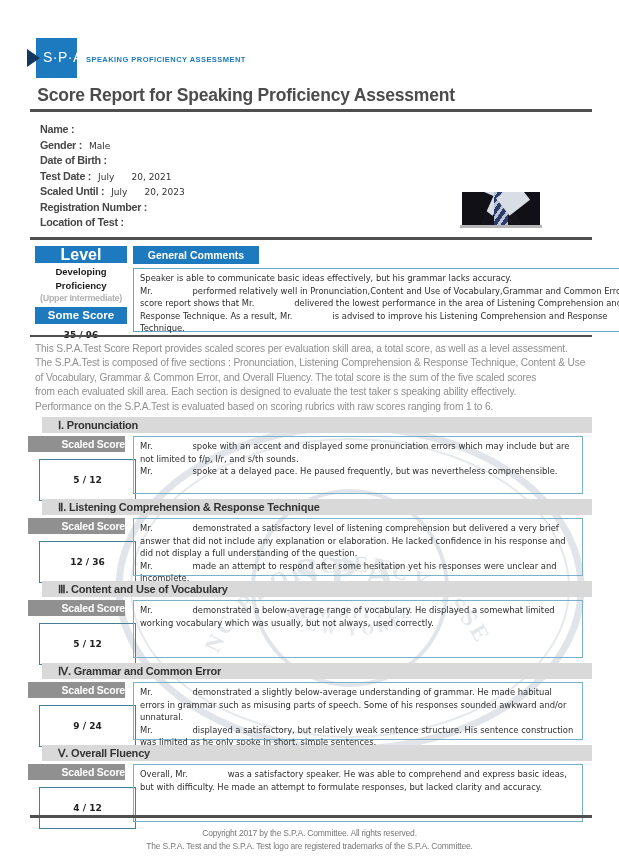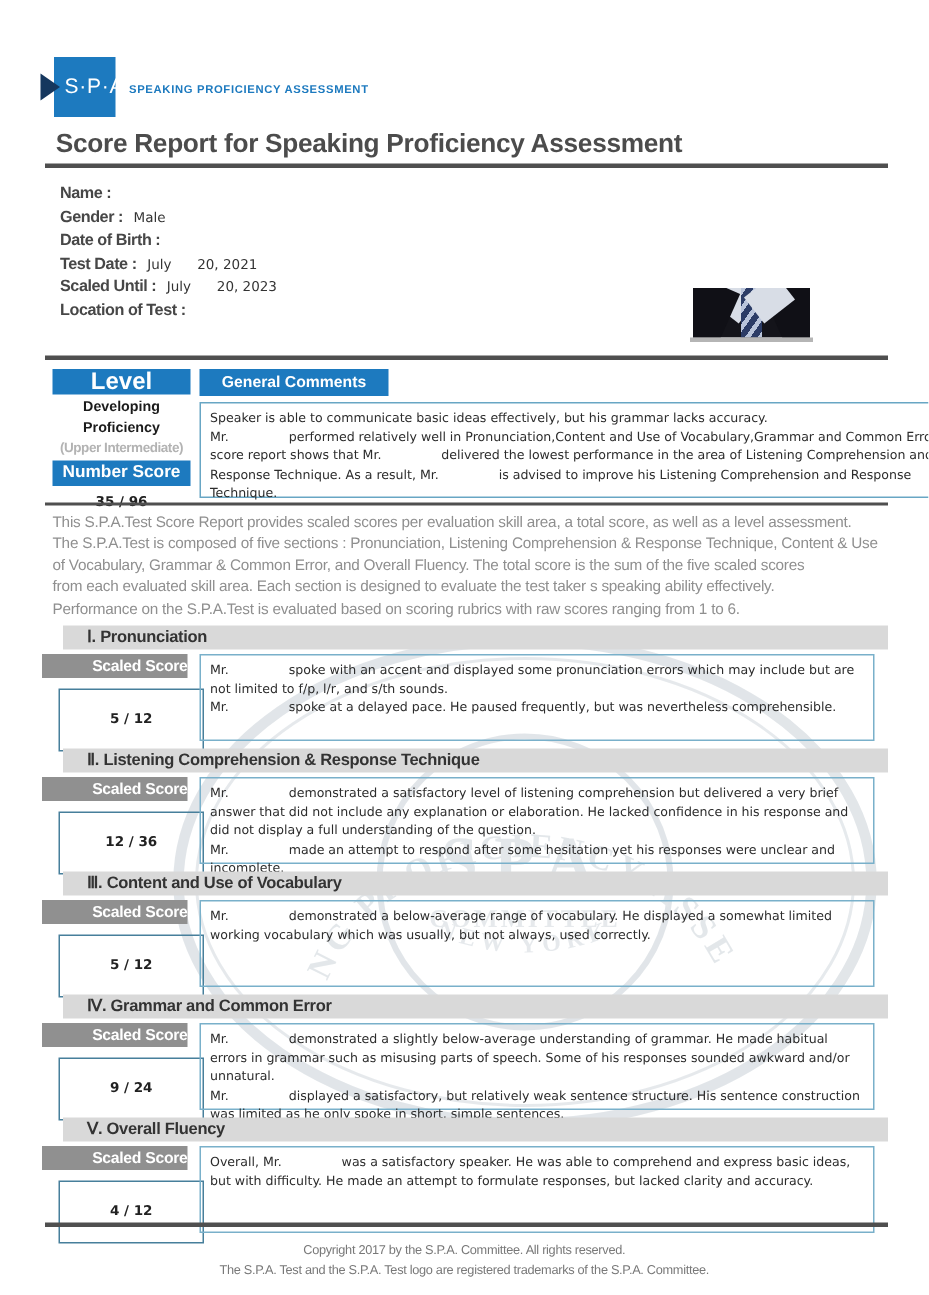--- a/index.html
+++ b/index.html
@@ -125,39 +125,42 @@
     <div class="info-row">
       <span class="info-label">Date of Birth :</span><span class="info-value"></span>
     </div>
     <div class="info-row">
       <span class="info-label">Test Date :</span><span class="info-value">July&nbsp;&nbsp;&nbsp;&nbsp;&nbsp;&nbsp;20, 2021</span>
     </div>
     <div class="info-row">
       <span class="info-label">Scaled Until :</span><span class="info-value">July&nbsp;&nbsp;&nbsp;&nbsp;&nbsp;&nbsp;20, 2023</span>
     </div>
     <div class="info-row">
+      <span class="info-label">Registration Number :</span><span class="info-value"></span>
+    </div>
+    <div class="info-row">
       <span class="info-label">Location of Test :</span><span class="info-value"></span>
     </div>
   </div>
 
   <div class="z photo">
     <div class="tie"></div>
     <div class="lapel-l"></div>
     <div class="lapel-r"></div>
   </div>
   <div class="z photo-shadow"></div>
 
   <div class="z rule rule2"></div>
 
   <div class="z level-col">
     <div class="blue-bar level-bar">Level</div>
     <div class="level-line">Developing</div>
     <div class="level-line">Proficiency</div>
     <div class="level-sub">(Upper Intermediate)</div>
-    <div class="blue-bar total-bar">Number Score</div>
+    <div class="blue-bar total-bar">Some Score</div>
     <div class="total-value">35 / 96</div>
   </div>
 
   <div class="z gc-col">
     <div class="blue-bar gc-bar">General Comments</div>
     <div class="gc-box">Speaker is able to communicate basic ideas effectively, but his grammar lacks accuracy.
 Mr.&nbsp;&nbsp;&nbsp;&nbsp;&nbsp;&nbsp;&nbsp;&nbsp;&nbsp;&nbsp;&nbsp;&nbsp;&nbsp;&nbsp; performed relatively well in Pronunciation,Content and Use of Vocabulary,Grammar and Common Errors.The score report shows that Mr.&nbsp;&nbsp;&nbsp;&nbsp;&nbsp;&nbsp;&nbsp;&nbsp;&nbsp;&nbsp;&nbsp;&nbsp;&nbsp;&nbsp; delivered the lowest performance in the area of Listening Comprehension and Response Technique. As a result, Mr.&nbsp;&nbsp;&nbsp;&nbsp;&nbsp;&nbsp;&nbsp;&nbsp;&nbsp;&nbsp;&nbsp;&nbsp;&nbsp;&nbsp; is advised to improve his Listening Comprehension and Response Technique.</div>
   </div>
 
   <div class="z rule rule3"></div>

